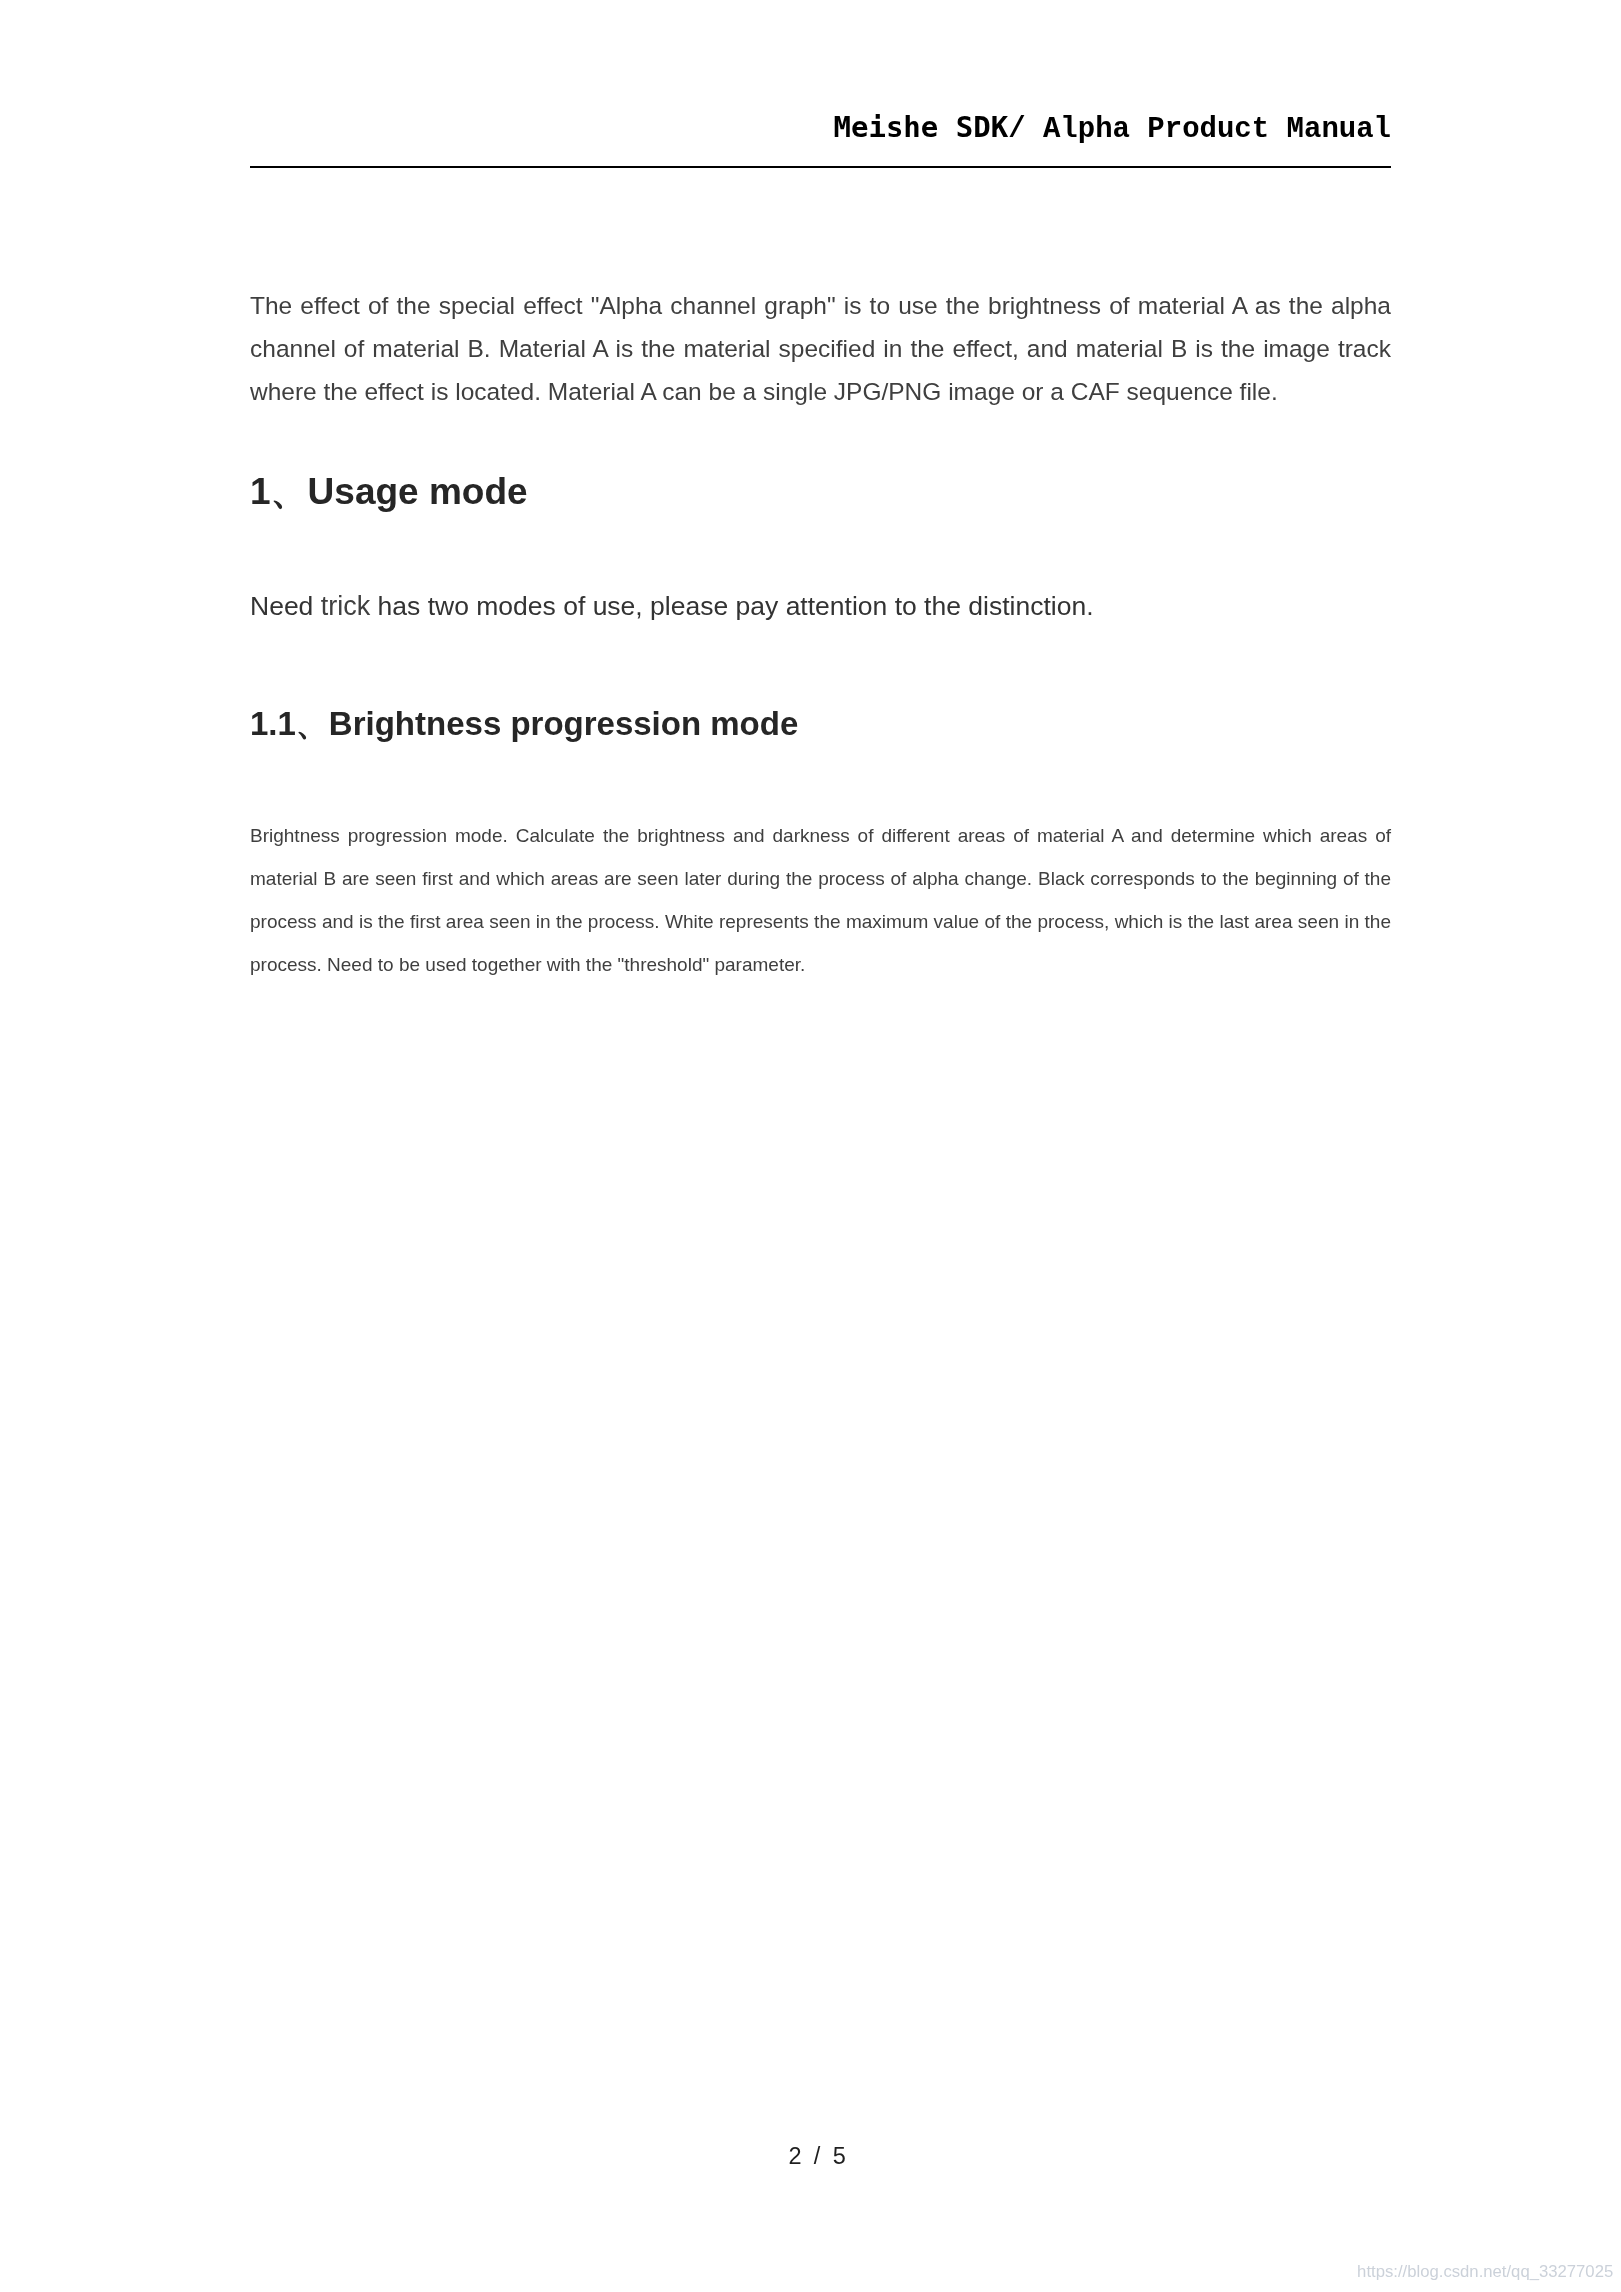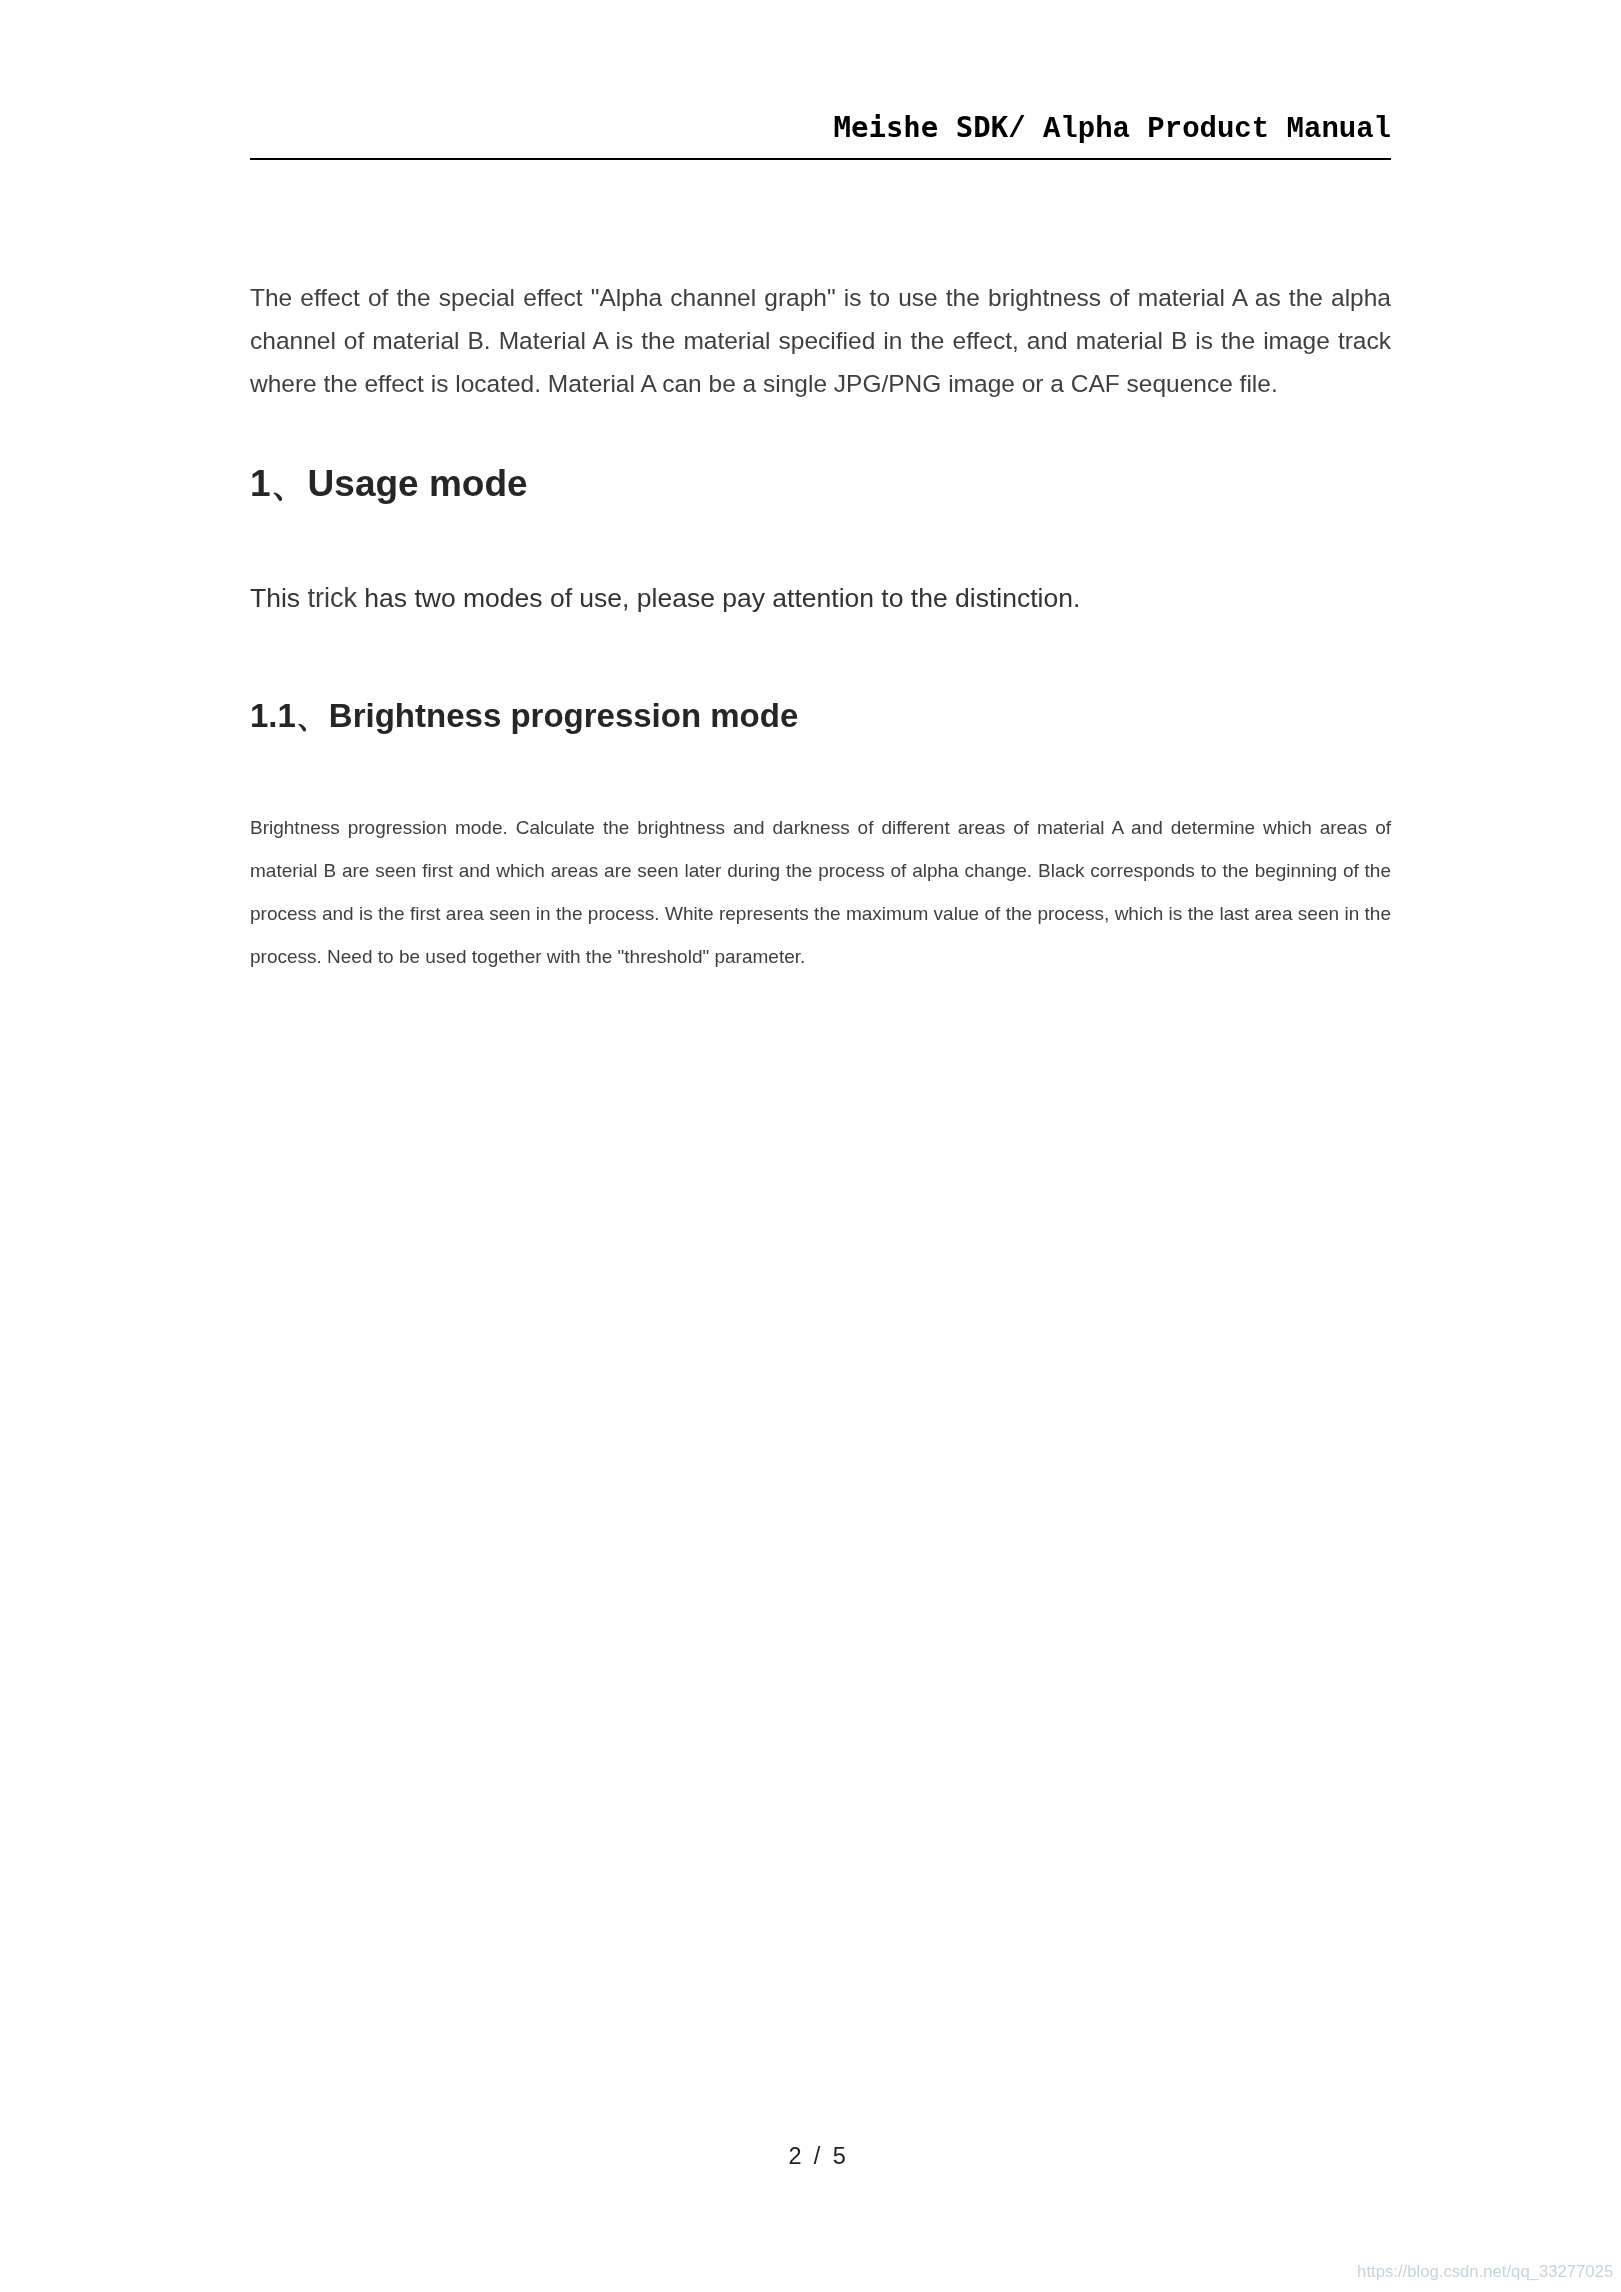--- a/index.html
+++ b/index.html
@@ -12,21 +12,21 @@
     font-family: "Liberation Sans", "DejaVu Sans", sans-serif;
     color: #3f3f3f;
     box-sizing: border-box;
   }
   .content {
     padding-left: 250px;
     padding-right: 230px;
   }
   .header {
     padding-top: 110px;
-    padding-bottom: 12px;
+    padding-bottom: 20px;
     text-align: right;
     border-bottom: 2.9px solid #000000;
     font-family: "Liberation Mono", "DejaVu Sans Mono", monospace;
     font-size: 29px;
     color: #000000;
     white-space: nowrap;
   }
   .header .brand {
     font-weight: 900;
     font-family: "DejaVu Sans Mono", monospace;
@@ -109,21 +109,21 @@
     <div class="header">
       <span class="brand">Meishe SDK</span><span class="rest">/ Alpha Product Manual</span>
     </div>
 
 
     <p class="intro">The effect of the special effect "Alpha channel graph" is to use the brightness of material A as the alpha channel of material B. Material A is the material specified in the effect, and material B is the image track where the effect is located. Material A can be a single JPG/PNG image or a CAF sequence file.</p>
 
     <div class="h1">1、Usage mode</div>
 
     <div class="usage-line">
-      <span>This </span><span class="small-word">trick</span><span> has two modes of use, please pay attention to the distinction.</span>
+      <span>Need </span><span class="small-word">trick</span><span> has two modes of use, please pay attention to the distinction.</span>
     </div>
 
     <div class="h2">1.1、Brightness progression mode</div>
 
     <p class="body-par">Brightness progression mode. Calculate the brightness and darkness of different areas of material A and determine which areas of material B are seen first and which areas are seen later during the process of alpha change. Black corresponds to the beginning of the process and is the first area seen in the process. White represents the maximum value of the process, which is the last area seen in the process. Need to be used together with the "threshold" parameter.</p>
 
   </div>
 
   <div class="footer">2 / 5</div>
 

